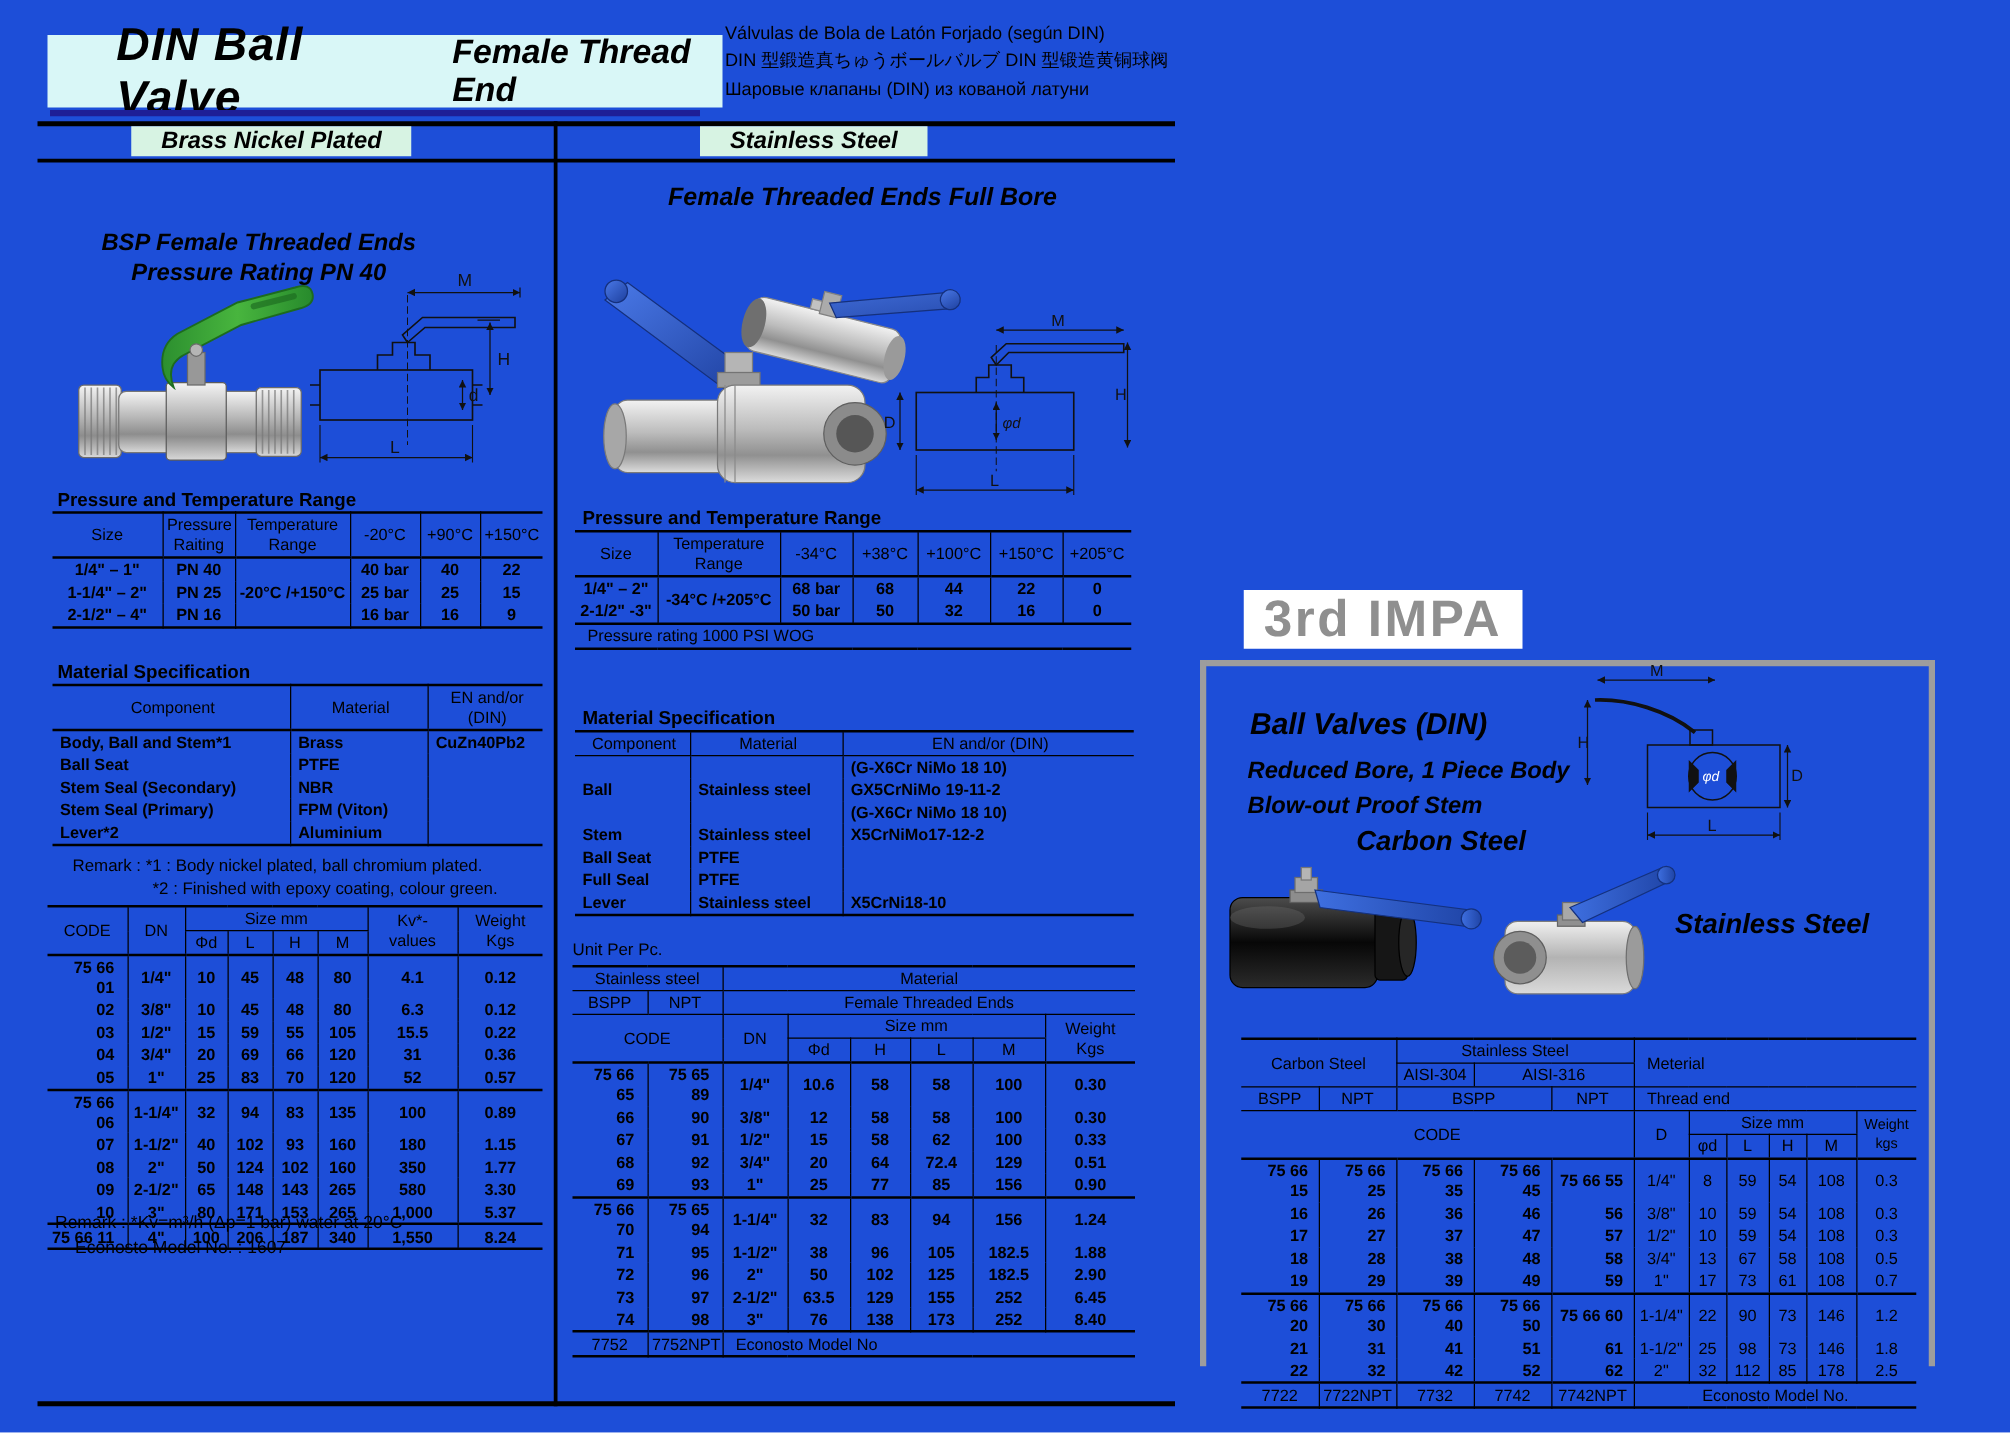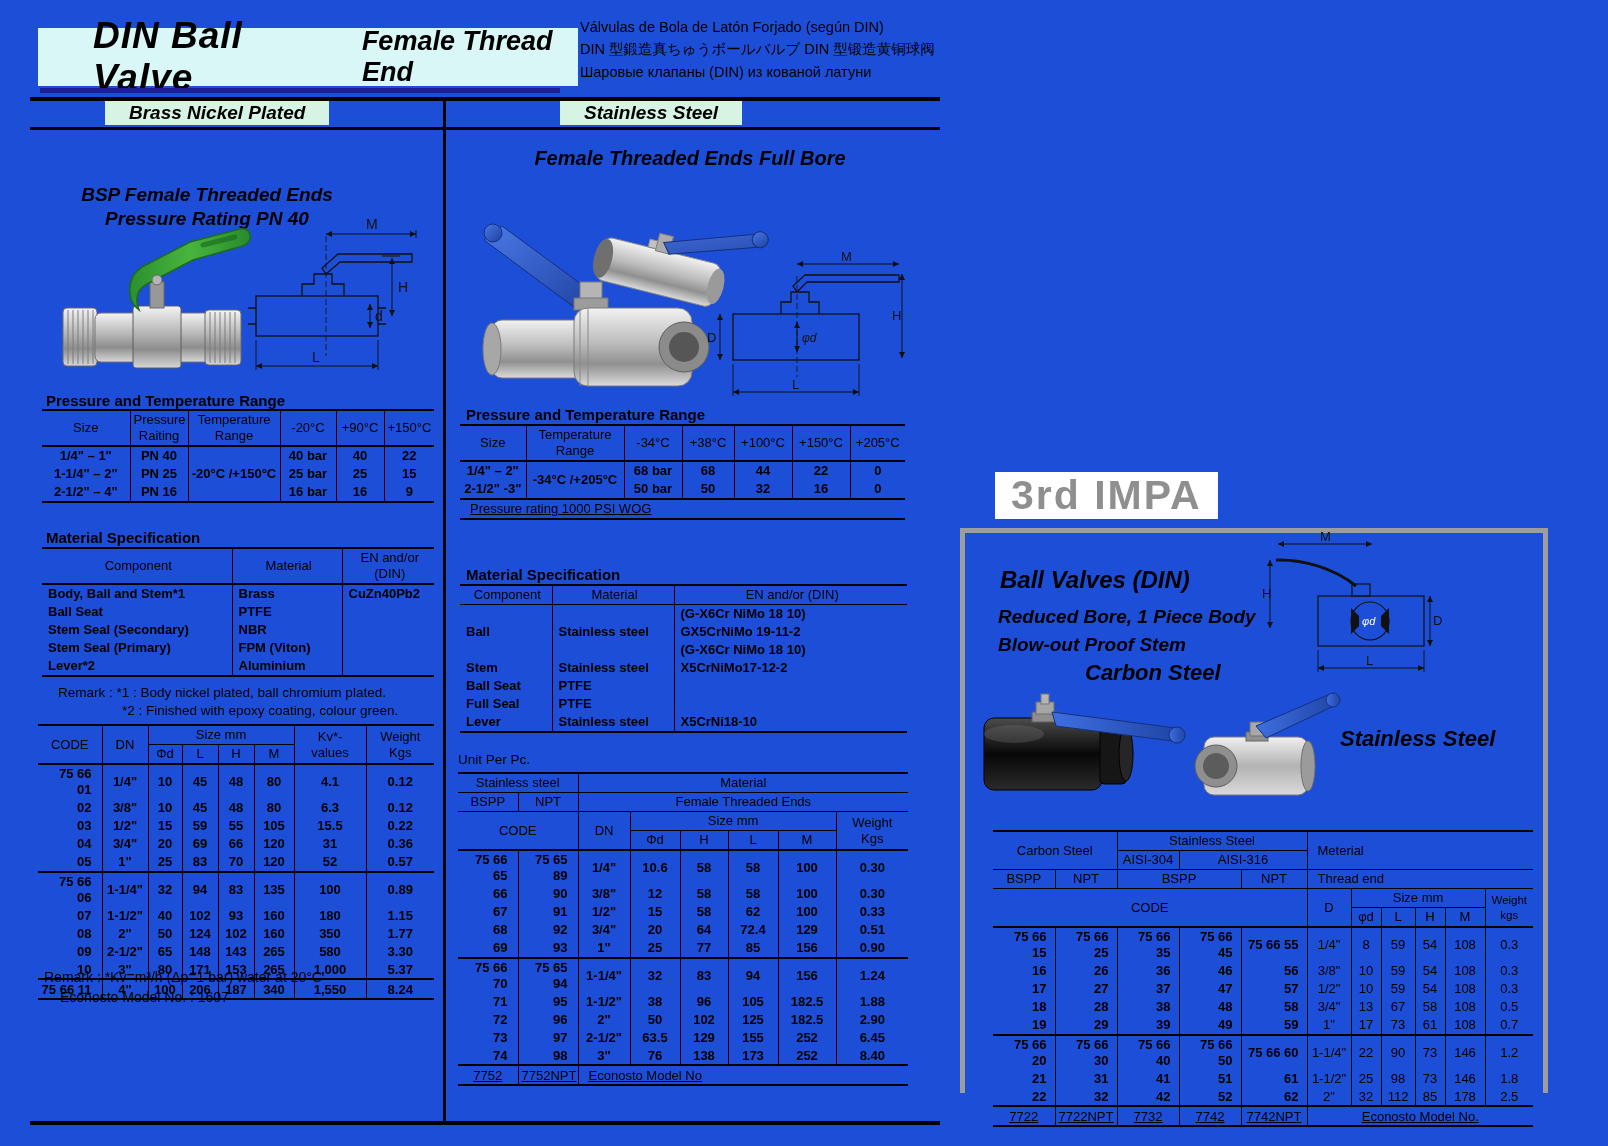--- a/index.html
+++ b/index.html
@@ -18,21 +18,21 @@
   .sec-head{font-size:15px;font-weight:bold;}
   .remark{font-size:13.5px;line-height:1.35;}
   
   table.cat{border-collapse:collapse;table-layout:fixed;border-top:2.5px solid #000;border-bottom:2.5px solid #000;font-size:13px;}
   table.cat td{border-left:1px solid #000;padding:1px 3px;text-align:center;vertical-align:middle;
                white-space:pre-line;line-height:1.22;height:16px;overflow:hidden;}
   table.cat td:first-child{border-left:none;}
   table.cat td.bl{border-left:1px solid #000;}
   table.cat tr.hd td{border-bottom:1px solid #000;font-weight:normal;}
   table.cat tr.g td{border-top:2px solid #000;}
-  table.cat tr.ft td{border-top:2px solid #000;text-decoration:underline;}
+  table.cat tr.ft td{border-top:2px solid #000;}
   table.cat td.bd{font-weight:bold;}
   table.cat td.lft{text-align:left;padding-left:10px;}
   table.cat td.sm{font-size:11.5px;}
   table.cat tr.b td{font-weight:bold;}
   table.t-ldim tr.b td:first-child{text-align:right;padding-right:10px;}
   table.t-mid tr.b td:nth-child(-n+2){text-align:right;padding-right:10px;}
   table.t-impa tr.b td:nth-child(-n+5){text-align:right;padding-right:8px;}
   table.t-impa tr.b td:nth-child(n+6){font-weight:normal;}
   table.t-ms td{text-align:left;padding-left:6px;}
   table.t-ms tr.hd td{text-align:center;}

